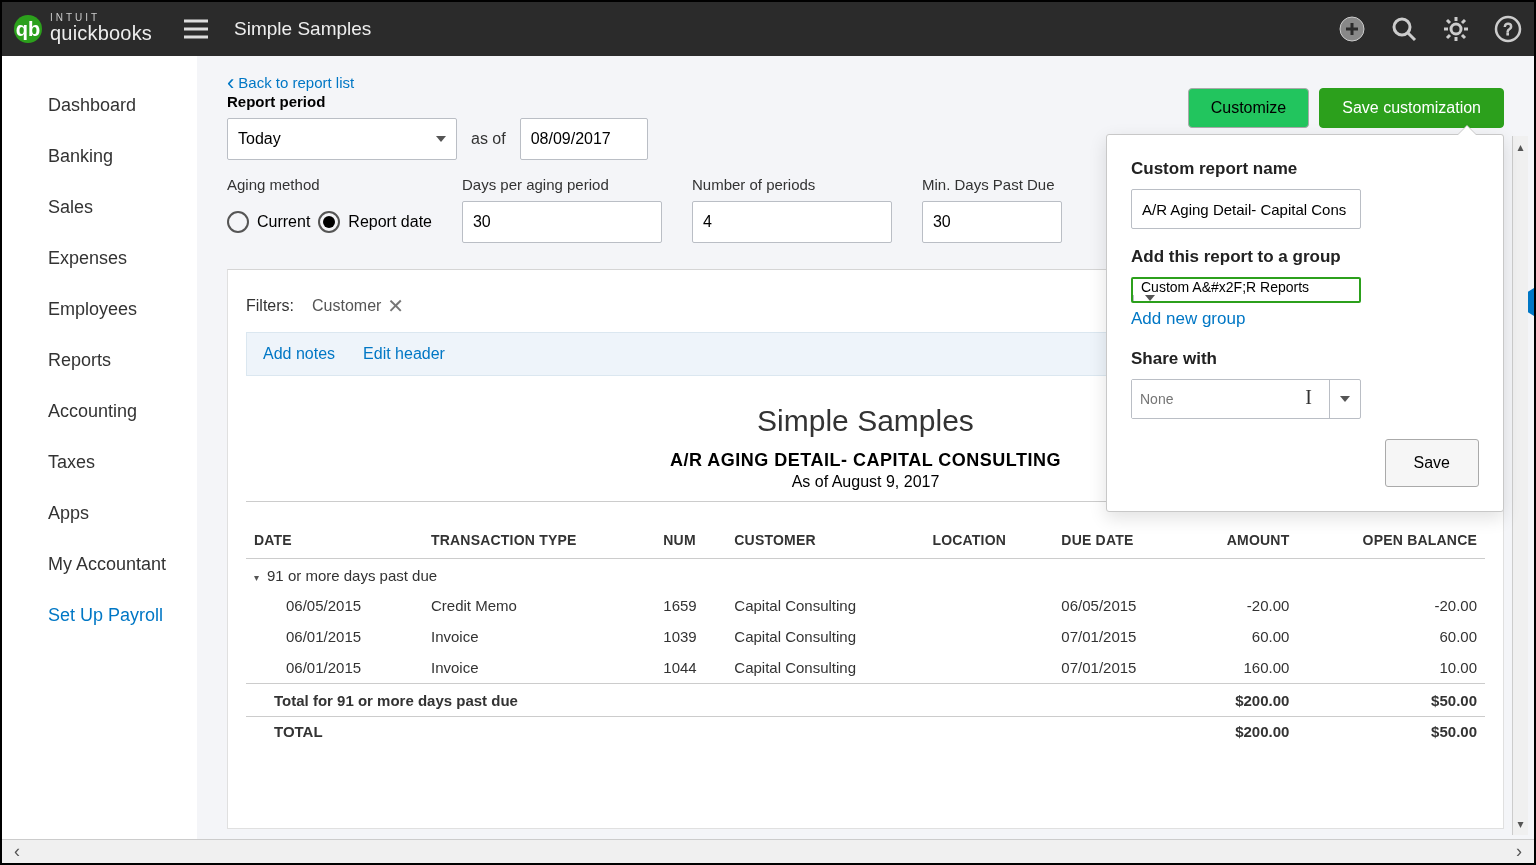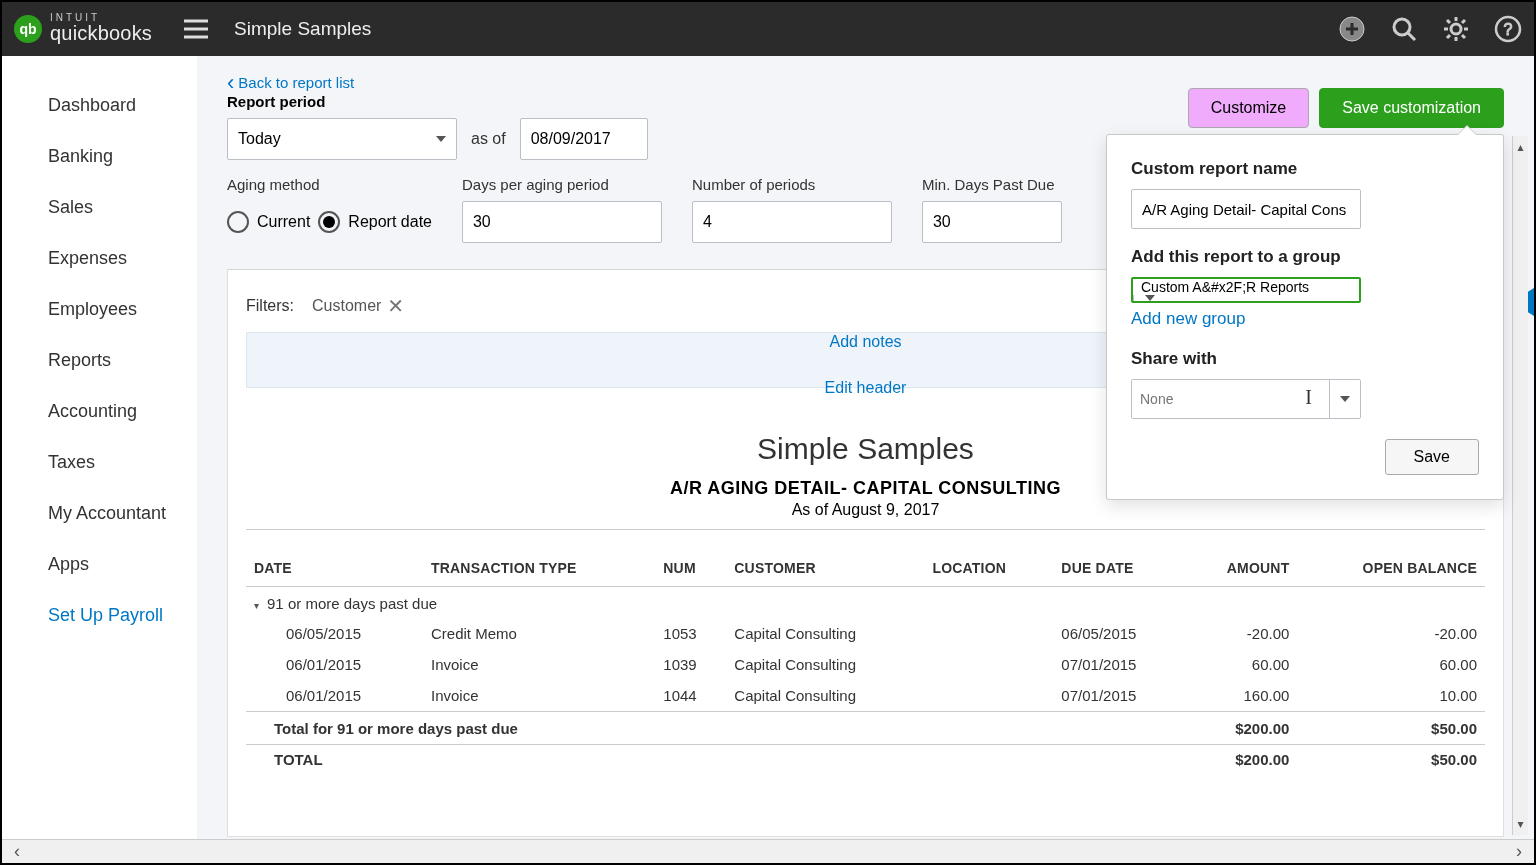--- a/index.html
+++ b/index.html
@@ -1,18 +1,18 @@
 <!DOCTYPE html>
 <html><head>
 <meta charset="utf-8">
 <style>
 * { margin: 0; padding: 0; box-sizing: border-box; font-family: -apple-system, BlinkMacSystemFont, "Segoe UI", Helvetica, Arial, sans-serif; }
 body { width: 1536px; height: 865px; overflow: hidden; background: #fff; border: 2px solid #000; }
 .topbar { height: 54px; background: #2b2b2b; display: flex; align-items: center; padding: 0 12px; color: #fff; }
-.qb-logo { width: 28px; height: 28px; border-radius: 50%; background: #2ca01c; display: flex; align-items: center; justify-content: center; color:#fff; font-weight: bold; font-size: 14px; margin-right: 8px; }
+.qb-logo { width: 28px; height: 28px; border-radius: 50%; background: #2ca01c; display: flex; align-items: center; justify-content: center; color:#fff; font-weight: bold; font-size: 20px; margin-right: 8px; }
 .brand { font-size: 20px; font-weight: 500; color: #eee; letter-spacing: 0.2px; }
 .hamburger { margin: 0 24px 0 30px; cursor: pointer; }
 .company-name { font-size: 19px; font-weight: 500; color: #eee; }
 .topbar-right { margin-left: auto; display: flex; align-items: center; gap: 24px; }
 .topbar-icon { width: 28px; height: 28px; display:flex; align-items:center; justify-content:center; cursor:pointer; color:#ddd; }
 .topbar-icon svg { stroke: #ccc; }
 
 .main-layout { display: flex; height: calc(100% - 54px - 24px); background: #f4f5f8; }
 .sidebar { width: 195px; background: #fff; padding-top: 24px; flex-shrink:0; }
 .sidebar-item { padding: 15px 0 15px 46px; font-size: 18px; color: #333; cursor: pointer; }
@@ -22,38 +22,38 @@
 .back-link { color: #0077c5; font-size: 15px; display: flex; align-items: center; cursor:pointer; margin-bottom: 2px;}
 .back-link::before { content: '‹'; font-size: 22px; margin-right: 4px; line-height: 14px;}
 .section-label { font-weight: 600; font-size: 15px; margin-top: 2px; margin-bottom: 8px; }
 
 .controls-row1 { display:flex; align-items:center; gap: 14px; margin-bottom: 16px;}
 .select-box { height: 42px; border: 1px solid #babec5; background:#fff; display:flex; align-items:center; justify-content:space-between; padding: 0 10px; font-size:16px; width: 230px; border-radius:2px; cursor:pointer;}
 .caret-down { width:0; height:0; border-left:5px solid transparent; border-right:5px solid transparent; border-top:6px solid #555;}
 .asof { font-size: 16px; color:#333; }
 .date-input { height: 42px; border: 1px solid #babec5; background:#fff; padding: 0 10px; font-size:16px; width: 128px; border-radius:2px;}
 .top-buttons { position:absolute; top: 32px; right: 30px; display:flex; gap: 10px;}
-.btn { height: 40px; padding: 0 22px; border-radius: 4px; font-size:16px; display:flex; align-items:center; cursor:pointer; border:1px solid #aaa; background:#f0abfc;}
+.btn { height: 40px; padding: 0 22px; border-radius: 4px; font-size:16px; display:flex; align-items:center; cursor:pointer; border:1px solid #aaa; background:#22c55e;}
 .btn.green { background:#2ca01c; color:#fff; border-color:#2ca01c; font-weight:500;}
 
 .controls-row2 { display:flex; gap: 30px; margin-bottom: 26px;}
 .control-col { display:flex; flex-direction:column; gap:8px;}
 .control-col .lbl { font-size:15px; color:#333; font-weight:500;}
 .text-input { height: 42px; border: 1px solid #babec5; background:#fff; padding: 0 10px; font-size:16px; width: 200px; border-radius:2px;}
 .radio-row { display:flex; align-items:center; gap: 8px; height:42px;}
 .radio { width:22px; height:22px; border:2px solid #555; border-radius:50%; display:inline-flex; align-items:center; justify-content:center; cursor:pointer;}
 .radio.selected::after { content:''; width:12px; height:12px; background:#000; border-radius:50%;}
 .radio-label { font-size:16px; }
 
 .report-panel { background:#fff; border: 1px solid #e0e0e0; border-top: 1px solid #d5d5d5; padding: 24px 18px 60px 18px; min-height: 560px; position:relative;}
 .filters-row { display:flex; align-items:center; font-size:16px; margin-left:0; margin-bottom: 14px;}
 .filters-label { color:#333; margin-right:18px;}
 .filter-chip { display:flex; align-items:center; gap:6px; color:#555;}
 .filter-chip .x { font-size:20px; color:#777; cursor:pointer; font-weight:300; }
-.notes-bar { background:#eef4fa; border:1px solid #dbe7f0; height: 56px; display:flex; align-items:center; padding: 0 16px; gap: 28px; font-size:16px; margin-bottom: 44px; flex-direction: column;}
+.notes-bar { background:#eef4fa; border:1px solid #dbe7f0; height: 44px; display:flex; align-items:center; padding: 0 16px; gap: 28px; font-size:16px; margin-bottom: 28px;}
 .notes-bar a { color:#0077c5; cursor:pointer; }
 
 .report-title { text-align:center; font-size: 30px; color:#333; margin-bottom: 12px; font-weight:400;}
 .report-subtitle { text-align:center; font-size: 18px; font-weight:700; letter-spacing:0.5px;}
 .report-asof { text-align:center; font-size: 16px; margin-top: 2px; margin-bottom: 10px;}
 .divider { height:1px; background:#ccc; margin: 6px 0 20px 0;}
 
 table.report { width: 100%; border-collapse: collapse; font-size: 15px; }
 table.report th { text-align:left; font-weight:700; padding: 10px 8px; border-bottom: 1px solid #ccc; color:#333; font-size:14px; letter-spacing:0.2px; }
 table.report th.num, table.report td.num { text-align:right; }
@@ -74,21 +74,21 @@
 .popover .field-label { font-weight:600; font-size:17px; margin-bottom:10px; color:#222;}
 .popover .pop-input { height:40px; border:1px solid #babec5; width: 230px; padding:0 10px; font-size:15px; border-radius:2px; display:flex; align-items:center; margin-bottom: 18px; text-align: center;}
 .combo { display:flex; width: 230px; margin-bottom: 6px;}
 .combo.green { border:2px solid #2ca01c; border-radius:2px;flex-direction:column;}
 .combo .combo-input { flex:1; height:36px; border:none; padding:0 8px; font-size:14px; outline:none;}
 .combo .combo-btn { width:32px; border-left:1px solid #babec5; display:flex; align-items:center; justify-content:center; cursor:pointer;}
 .combo.plain { border:1px solid #babec5; border-radius:2px;}
 .combo.plain .combo-input { height:38px; }
 .addnew-link { color:#0077c5; font-size:17px; cursor:pointer; display:inline-block; margin-bottom: 20px;}
 .pop-save-row { display:flex; justify-content:flex-end; margin-top: 20px;}
-.pop-save { border:1px solid #aaa; background:#f6f6f6; height: 36px; padding: 0 28px; border-radius:3px; font-size:16px; cursor:pointer;}
+.pop-save { border:1px solid #aaa; background:#f6f6f6; height: 48px; padding: 0 28px; border-radius:3px; font-size:16px; cursor:pointer;}
 .i-cursor { position:absolute; font-family: serif; font-size:20px; color:#333;}
 .placeholder { color:#999; }
 
 
 .bottom-scroll { height: 24px; background:#f0f0f0; border-top:1px solid #ccc; display:flex; align-items:center; justify-content:space-between; padding: 0 12px;}
 .scroll-arrow { font-size:18px; color:#555; cursor:pointer;}
 .right-scroll { position:absolute; right:6px; top: 80px; bottom: 4px; width:16px; background: #f0f0f0; border-left:1px solid #ccc; display:flex; flex-direction:column; justify-content:space-between; align-items:center; padding:4px 0;}
 .right-scroll .sa { font-size:12px; color:#555; cursor:pointer;}
 .hint-flag { position:absolute; right: 0px; top: 232px; width:22px; height:28px; background:#0077c5; clip-path: polygon(100% 0, 100% 100%, 0 50%);}    
 
@@ -140,22 +140,22 @@
 <div class="main-layout">
   <div class="sidebar">
     <div class="sidebar-item">Dashboard</div>
     <div class="sidebar-item">Banking</div>
     <div class="sidebar-item">Sales</div>
     <div class="sidebar-item">Expenses</div>
     <div class="sidebar-item">Employees</div>
     <div class="sidebar-item">Reports</div>
     <div class="sidebar-item">Accounting</div>
     <div class="sidebar-item">Taxes</div>
+    <div class="sidebar-item">Apps</div>
     <div class="sidebar-item">My Accountant</div>
-    <div class="sidebar-item">Apps</div>
     <div class="sidebar-item accent">Set Up Payroll</div>
   </div>
 
   <div class="content">
     <div class="back-link">Back to report list</div>
     <div class="section-label">Report period</div>
 
     <div class="top-buttons">
       <div class="btn">Customize</div>
       <div class="btn green">Save customization</div>
@@ -225,21 +225,21 @@
             <th class="num">OPEN BALANCE</th>
           </tr>
         </thead>
         <tbody>
           <tr class="group-row">
             <td colspan="8"><span class="group-toggle"></span><span>91 or more days past due</span></td>
           </tr>
           <tr class="data-row">
             <td>06/05/2015</td>
             <td>Credit Memo</td>
-            <td>1053</td>
+            <td>1659</td>
             <td>Capital Consulting</td>
             <td></td>
             <td>06/05/2015</td>
             <td class="num">-20.00</td>
             <td class="num">-20.00</td>
           </tr>
           <tr class="data-row">
             <td>06/01/2015</td>
             <td>Invoice</td>
             <td>1039</td>

